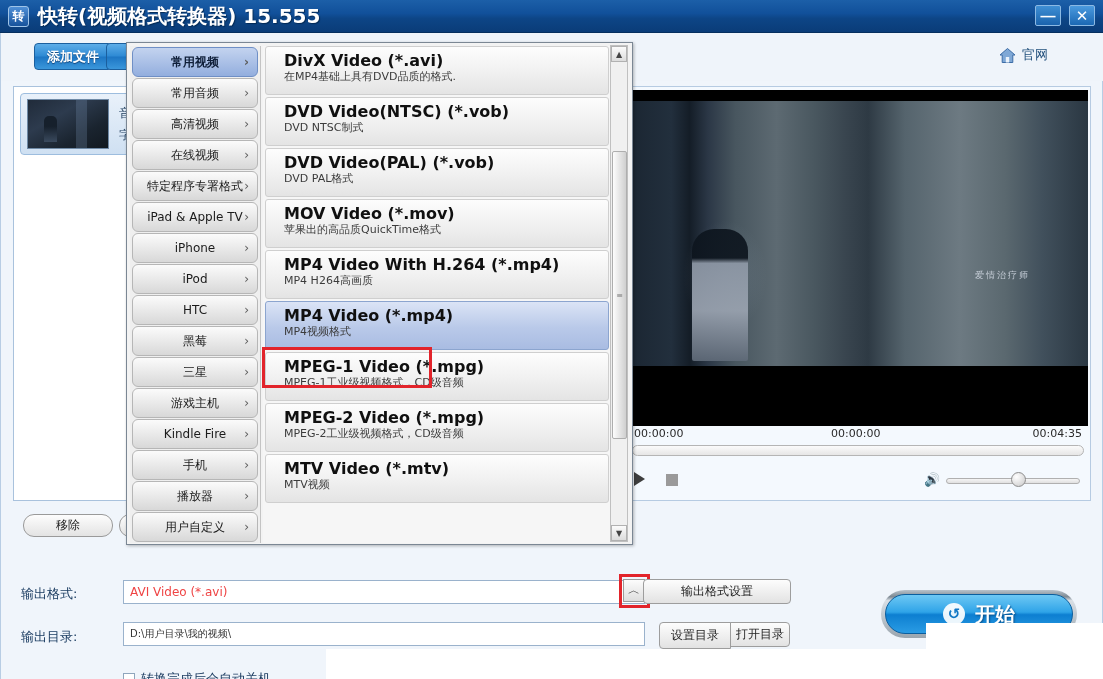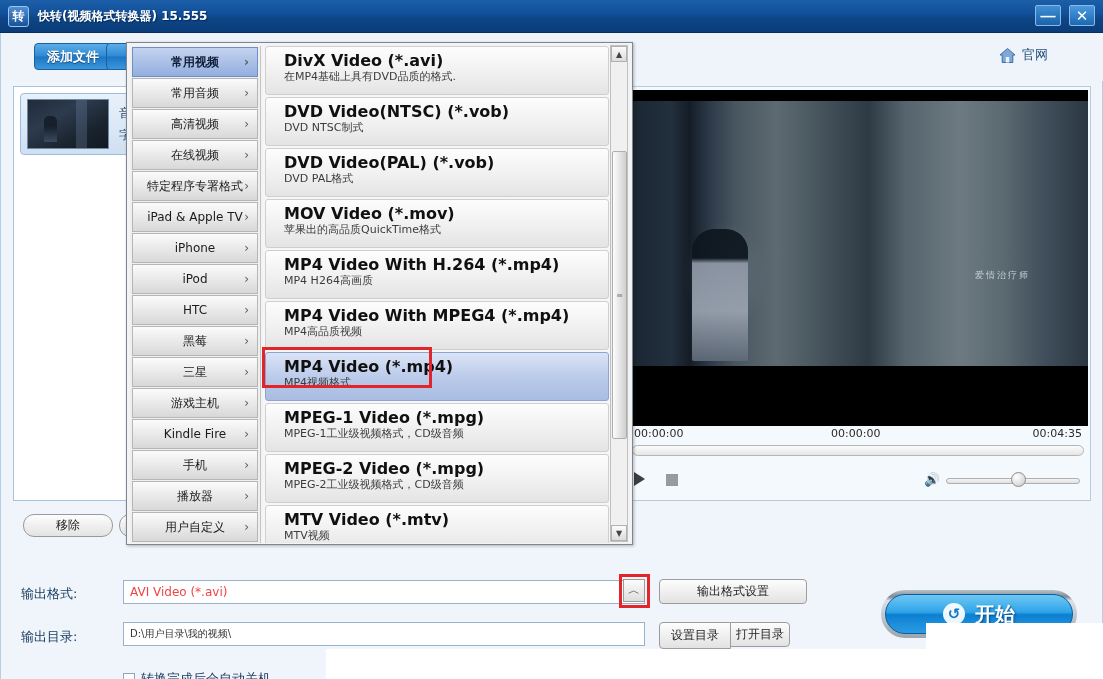--- a/index.html
+++ b/index.html
@@ -19,21 +19,21 @@
   }
   #app-logo {
     width: 21px; height: 21px; margin-left: 8px; border-radius: 3px;
     background: linear-gradient(180deg,#4f8fd6,#17539c);
     border: 1px solid #9fc4e8;
     color: #fff; font-size: 12px; font-weight: bold;
     display: flex; align-items: center; justify-content: center;
     font-family: "DejaVu Sans", sans-serif;
   }
   #app-title {
-    margin-left: 9px; color: #ffffff; font-size: 12px; font-weight: bold;
+    margin-left: 9px; color: #ffffff; font-size: 20px; font-weight: bold;
     text-shadow: 1px 1px 1px #042a55;
     font-family: "DejaVu Sans", sans-serif;
   }
   .winbtn {
     position: absolute; top: 5px; width: 26px; height: 21px;
     background: linear-gradient(180deg,#3f8fd4,#1a63ad);
     border: 1px solid #8bb9e4; border-radius: 2px;
     color: #fff; font-size: 15px; font-weight: bold;
     display: flex; align-items: center; justify-content: center;
   }
@@ -186,21 +186,21 @@
     font-size: 10px; color: #333; padding: 4px 6px;
     font-family: "DejaVu Sans", sans-serif;
   }
   .gbtn {
     position: absolute;
     background: linear-gradient(180deg,#fdfdfd,#e2e2e2); border: 1px solid #9d9d9d; border-radius: 4px;
     font-size: 12px; color: #1f1f1f;
     display: flex; align-items: center; justify-content: center;
     font-family: "DejaVu Sans", sans-serif;
   }
-  #btn-fmtsettings { left: 658px; top: 546px; width: 148px; height: 25px; }
+  #btn-fmtsettings { left: 642px; top: 546px; width: 148px; height: 25px; }
   #btn-setdir  { left: 658px; top: 589px; width: 72px; height: 27px; border-radius: 4px 0 0 4px; }
   #btn-opendir { left: 729px; top: 589px; width: 60px; height: 25px; border-radius: 0 4px 4px 0; }
 
   #auto-shutdown {
     position: absolute; left: 122px; top: 637px; display: flex; align-items: center; gap: 6px;
   }
   #auto-shutdown .box {
     width: 12px; height: 12px; background: #fff; border: 1px solid #8fa6bd;
   }
   #auto-shutdown .txt { font-size: 13px; color: #1c3c61; font-family: "DejaVu Sans", sans-serif; }
@@ -240,21 +240,21 @@
     background: #f3f3f3; border: 1px solid #7b8794;
     box-shadow: 1px 1px 3px rgba(0,0,0,.28);
   }
   #cat-list {
     position: absolute; left: 3px; top: 3px; width: 131px; height: 497px;
     background: #efefef; border-right: 1px solid #c4c4c4; overflow: hidden;
   }
   .cat-item {
     height: 30px; margin: 1px 2px;
     background: linear-gradient(180deg,#fbfbfb,#d8d8d8);
-    border: 1px solid #b6b6b6; border-radius: 0;
+    border: 1px solid #b6b6b6; border-radius: 6px;
     display: flex; align-items: center; justify-content: center; position: relative;
     font-size: 12px; color: #1b1b1b; font-family: "DejaVu Sans", sans-serif;
   }
   .cat-item.active {
     background: linear-gradient(180deg,#c3d3ef,#93aede);
     border: 1px solid #6f8fc6; color: #10203a; font-weight: bold;
   }
   .cat-item .chev {
     position: absolute; right: 8px; color: #5c5c5c; font-size: 12px;
     font-family: "DejaVu Sans", sans-serif;
@@ -467,24 +467,20 @@
         <div class="fmt-desc">DVD PAL格式</div>
       </div>
       <div class="fmt-item">
         <div class="fmt-title">MOV Video (*.mov)</div>
         <div class="fmt-desc">苹果出的高品质QuickTime格式</div>
       </div>
       <div class="fmt-item">
         <div class="fmt-title">MP4 Video With H.264 (*.mp4)</div>
         <div class="fmt-desc">MP4  H264高画质</div>
       </div>
-      <div class="fmt-item">
-        <div class="fmt-title">MP4 Video With MPEG4 (*.mp4)</div>
-        <div class="fmt-desc">MP4高品质视频</div>
-      </div>
       <div class="fmt-item selected">
         <div class="fmt-title">MP4 Video (*.mp4)</div>
         <div class="fmt-desc">MP4视频格式</div>
       </div>
       <div class="fmt-item">
         <div class="fmt-title">MPEG-1 Video (*.mpg)</div>
         <div class="fmt-desc">MPEG-1工业级视频格式，CD级音频</div>
       </div>
       <div class="fmt-item">
         <div class="fmt-title">MPEG-2 Video (*.mpg)</div>

